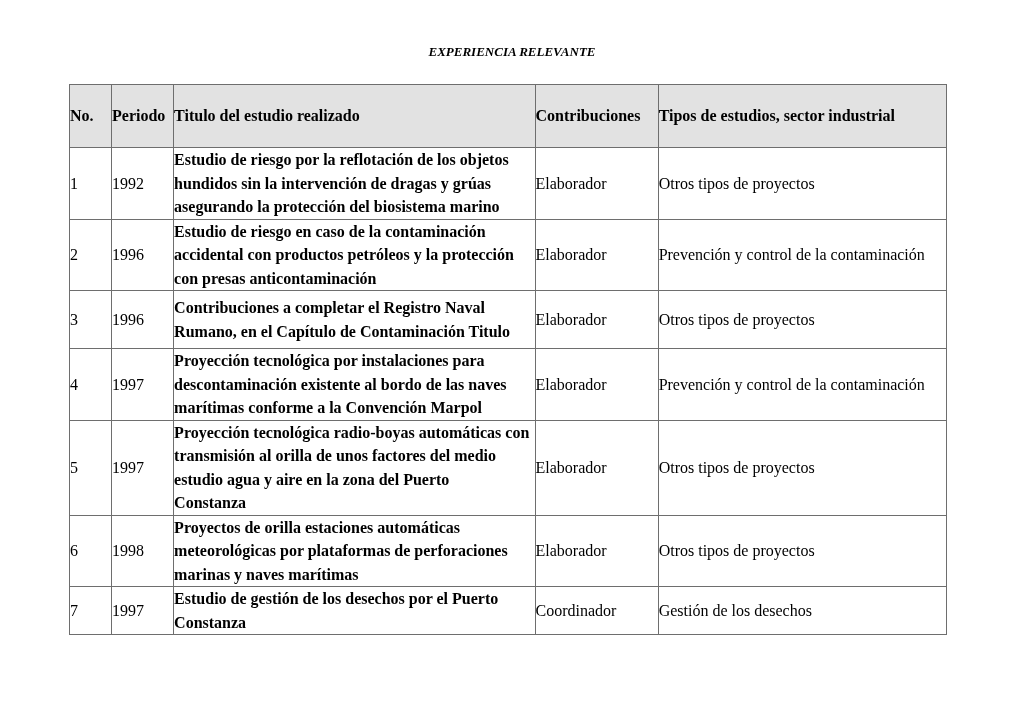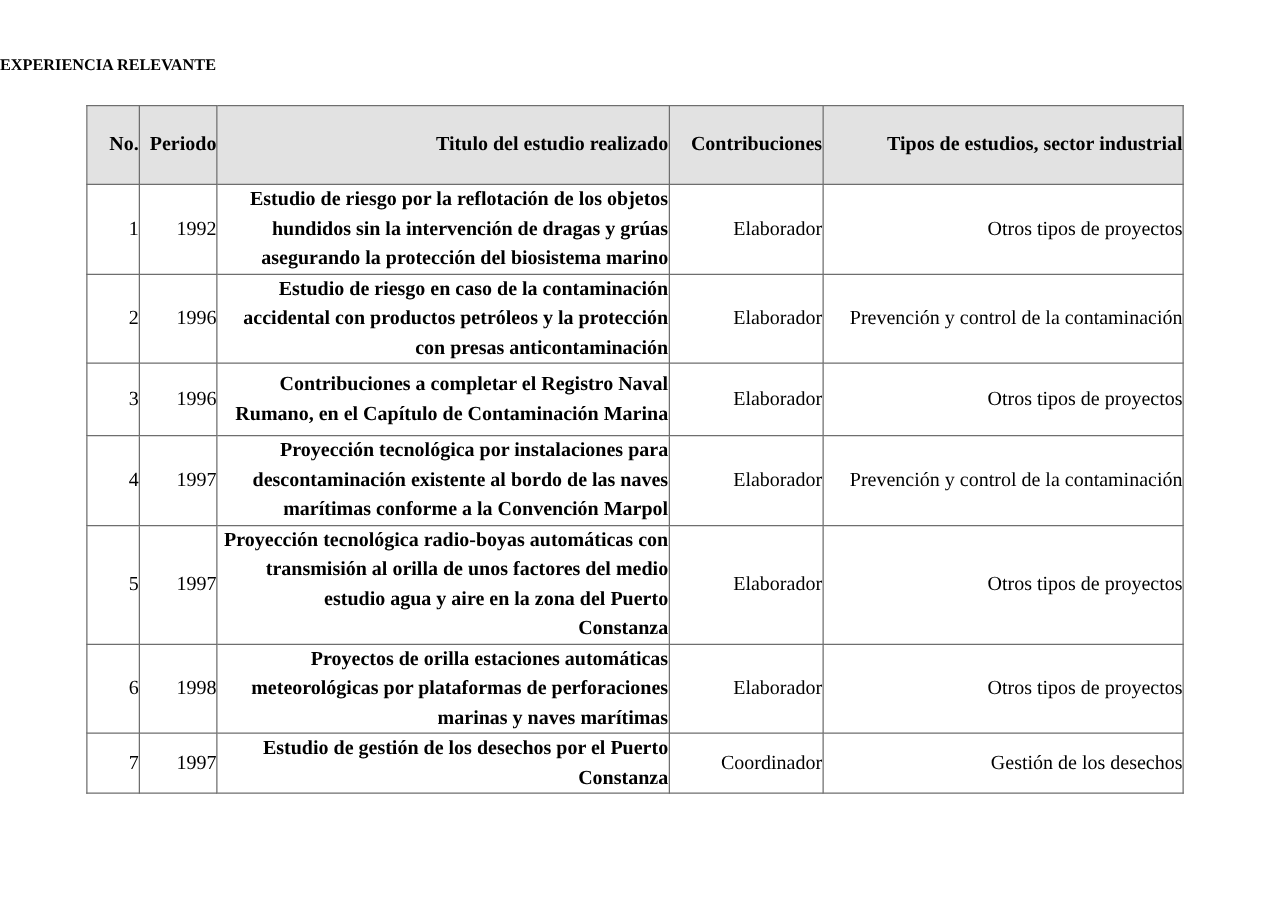--- a/index.html
+++ b/index.html
@@ -1,22 +1,22 @@
 <!DOCTYPE html>
 <html><head>
   <meta charset="utf-8">
   <style>
     html, body { margin: 0; padding: 0; background: #ffffff; }
     body { width: 1024px; height: 724px; position: relative; overflow: hidden;
            font-family: "Liberation Serif", "DejaVu Serif", serif; color: #000; }
-    .doc-title { position: absolute; top: 44px; left: 0; width: 1024px; 
-                 font-weight: bold; font-size: 13px; letter-spacing: 0; }
+    .doc-title { position: absolute; top: 44px; left: 0; width: 1024px; text-align: center;
+                 font-weight: bold; font-size: 13px; letter-spacing: 0; font-style: italic; }
     table.exp { position: absolute; left: 69px; top: 84px; border-collapse: collapse;
                 table-layout: fixed; width: 878px; }
-    table.exp th, table.exp td { border: 1px solid #6e6e6e; text-align: right; vertical-align: middle;
+    table.exp th, table.exp td { border: 1px solid #6e6e6e; text-align: left; vertical-align: middle;
                 padding: 0; font-size: 16px; line-height: 23.5px; }
     table.exp th { background: #e2e2e2; font-weight: bold; height: 62px; }
     .c-no { width: 42px; } .c-per { width: 62px; } .c-tit { width: 361px; }
     .c-resp { width: 123px; } .c-tipo { width: 288px; }
     .tit-text { display: block; white-space: pre-line; font-weight: bold; }
     td.nowrap { white-space: nowrap; }
   </style>
 </head>
 <body>
 
@@ -60,21 +60,21 @@
 con presas anticontaminación</span>
         </td>
       <td>Elaborador</td>
       <td class="nowrap">Prevención y control de la contaminación</td>
     </tr>
     <tr style="height:58px">
       <td>3</td>
       <td>1996</td>
       <td>
           <span class="tit-text">Contribuciones a completar el Registro Naval
-Rumano, en el Capítulo de Contaminación Marina</span>
+Rumano, en el Capítulo de Contaminación Titulo</span>
         </td>
       <td>Elaborador</td>
       <td class="nowrap">Otros tipos de proyectos</td>
     </tr>
     <tr style="height:71px">
       <td>4</td>
       <td>1997</td>
       <td>
           <span class="tit-text">Proyección tecnológica por instalaciones para
 descontaminación existente al bordo de las naves

